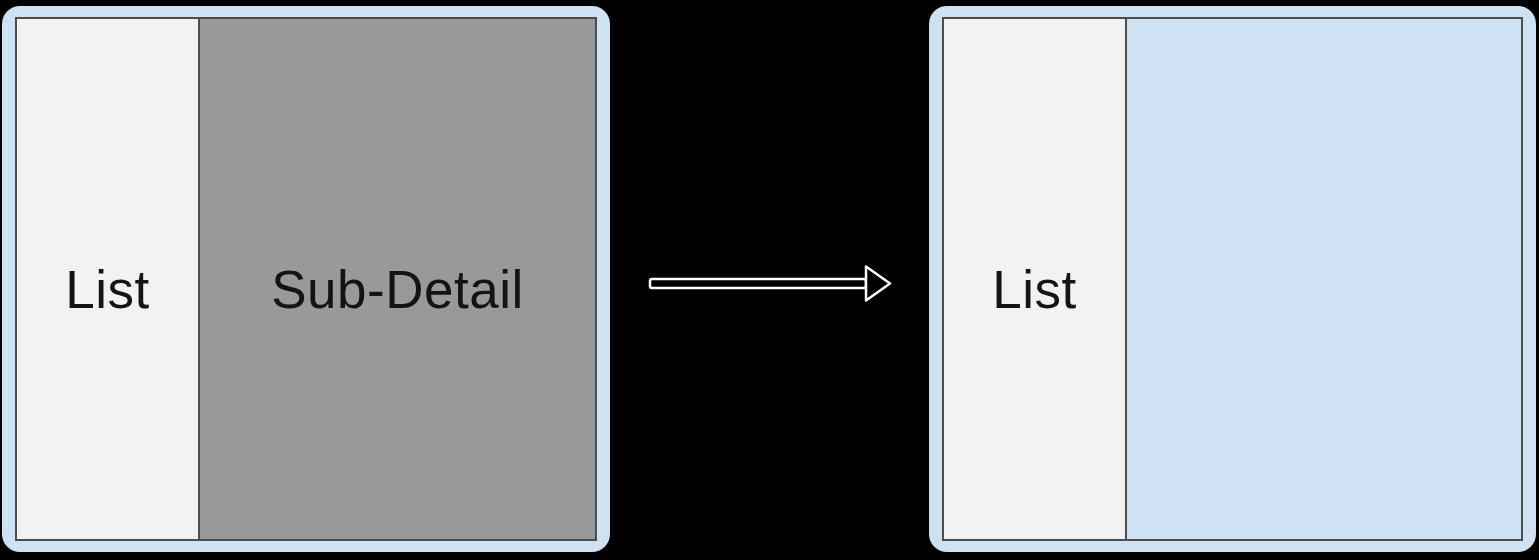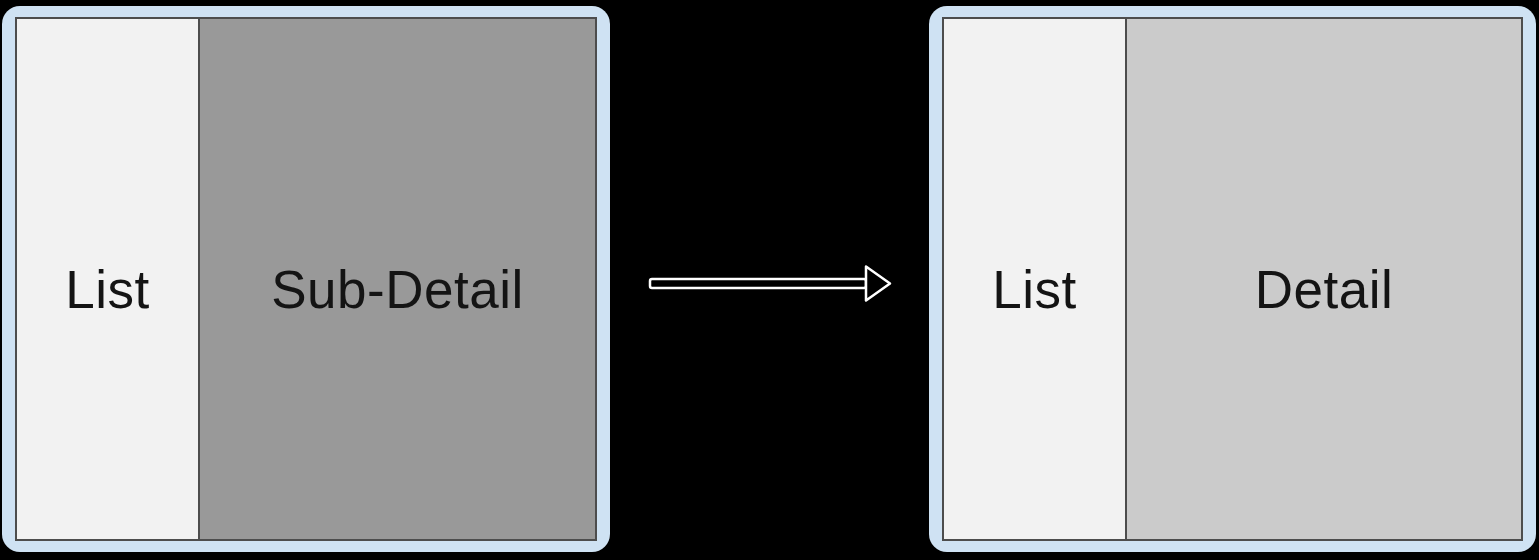--- a/index.html
+++ b/index.html
@@ -87,19 +87,16 @@
   <svg class="transition-arrow" viewBox="0 0 270 66" xmlns="http://www.w3.org/2000/svg" aria-hidden="true">
     <rect x="15" y="29" width="216" height="9" rx="2" fill="var(--arrow-fill)" stroke="var(--arrow-stroke)" stroke-width="2.5"></rect>
     <path d="M 231 16.5 L 255 33.5 L 231 50.5 Z" fill="var(--arrow-fill)" stroke="var(--arrow-stroke)" stroke-width="2.5" stroke-linejoin="round"></path>
   </svg>
 
   <div class="device after">
     <div class="screen">
       <div class="pane pane-list">
         <span class="pane-label">List</span>
       </div>
-      <div class="pane pane-detail shade-light">
-        <span class="pane-label">Detail</span>
-      </div>
     </div>
   </div>
 
 </div>
 
 </body></html>

